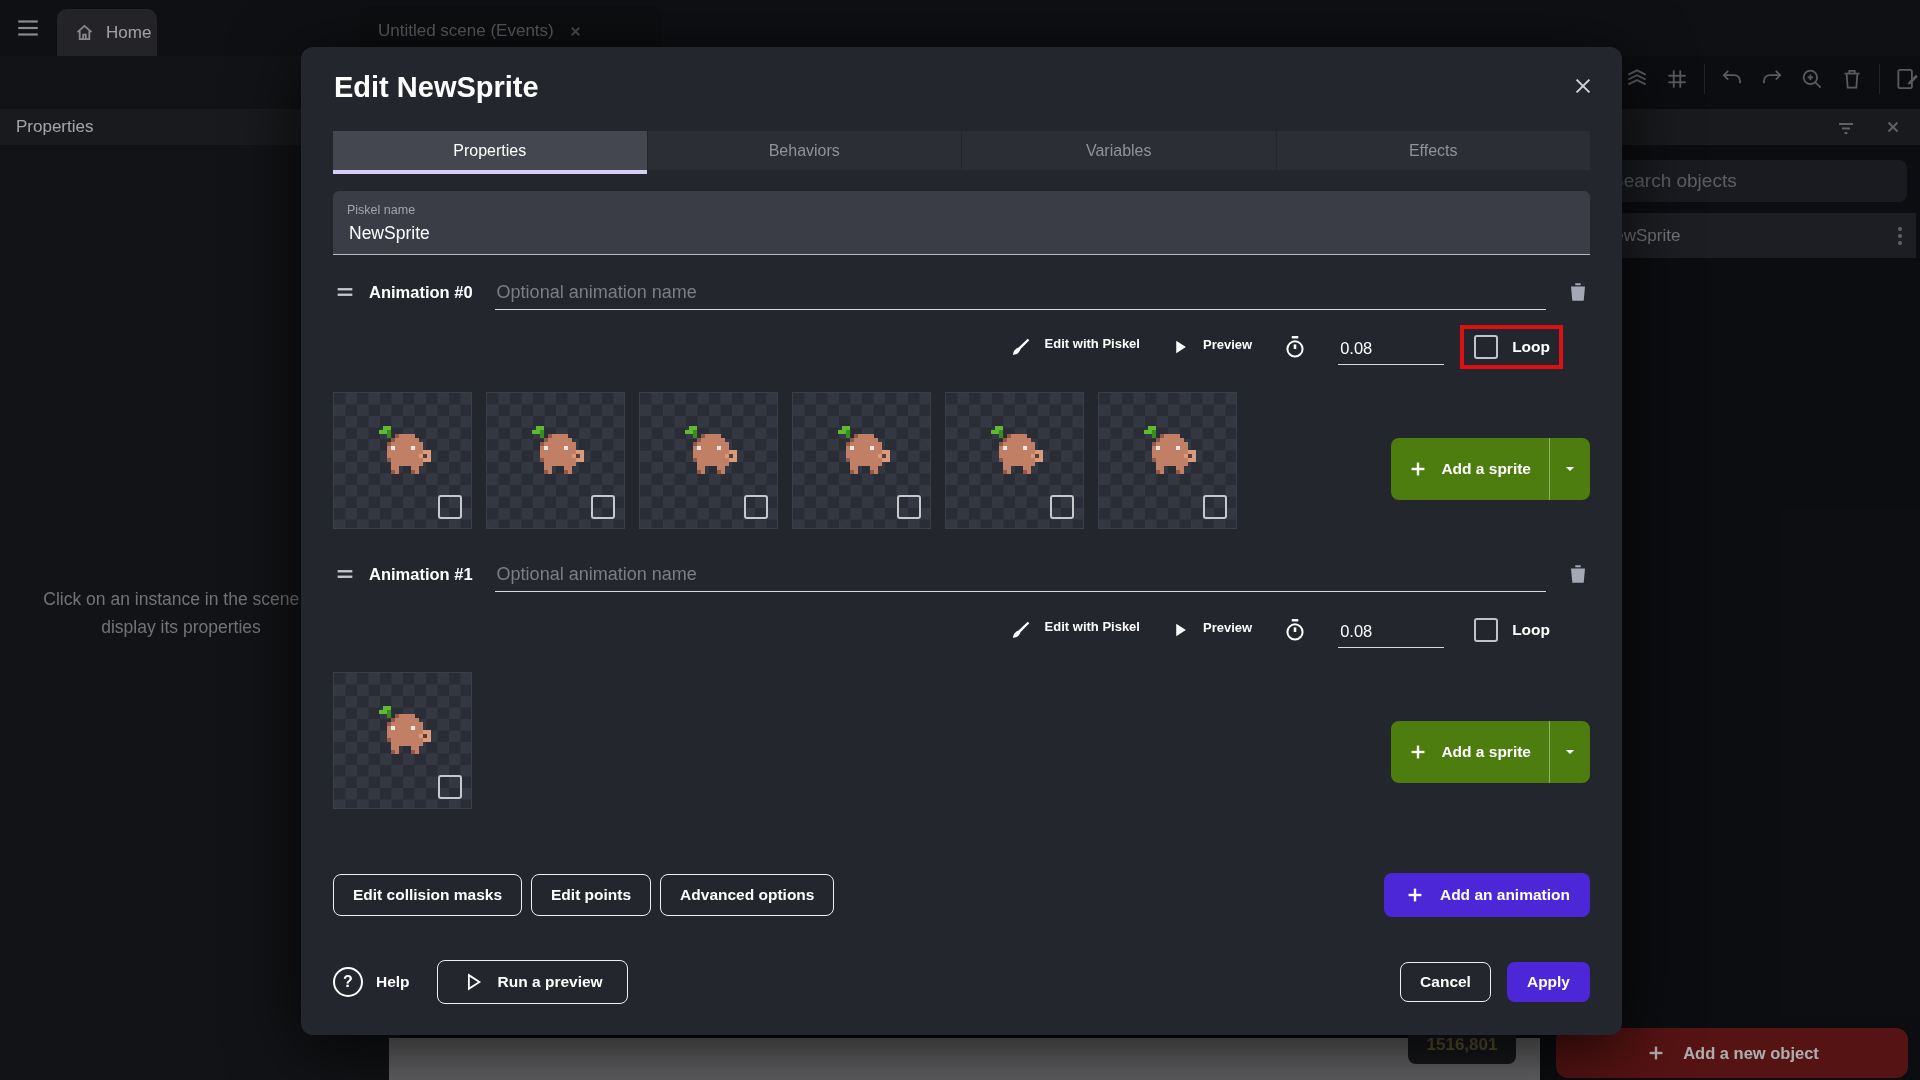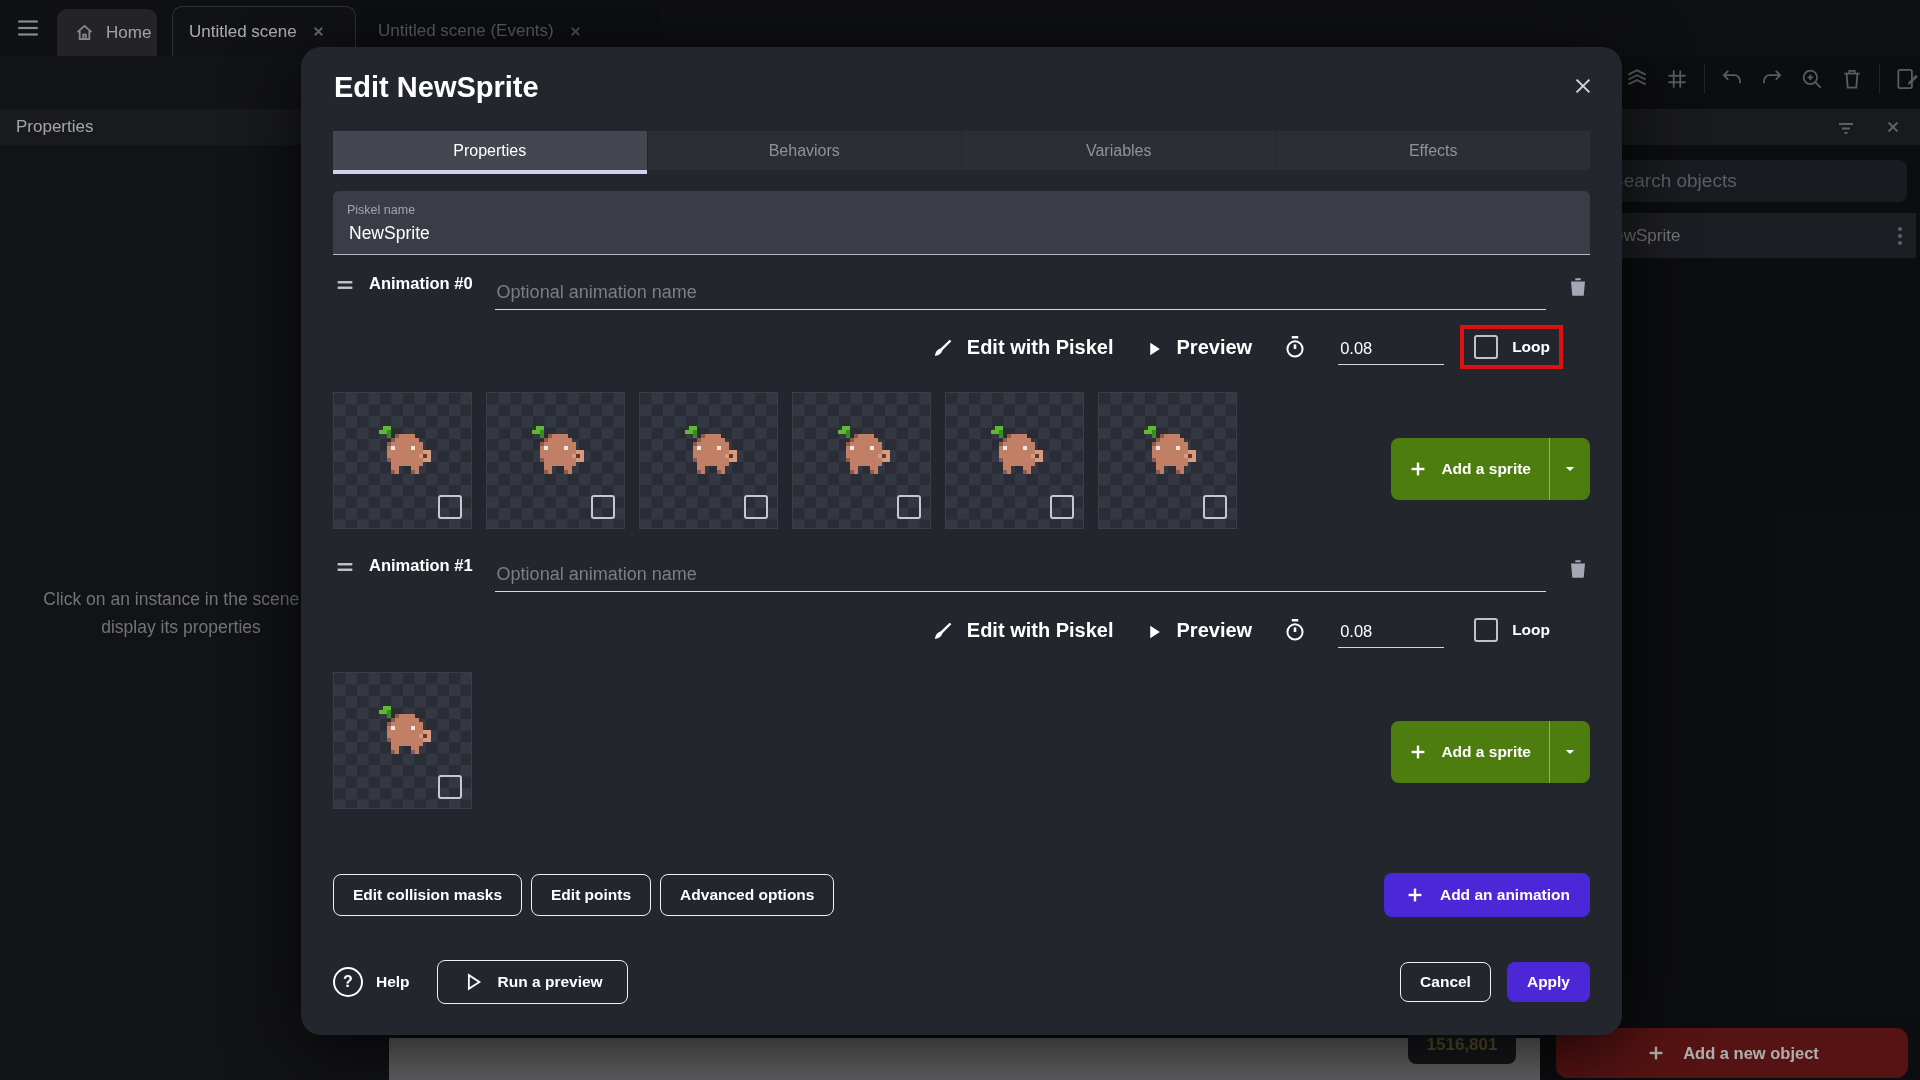--- a/index.html
+++ b/index.html
@@ -51,48 +51,48 @@
   .coord-badge{position:absolute;left:1408px;top:1026px;width:108px;height:38px;background:#232428;border-radius:8px;
                display:flex;align-items:center;justify-content:center;color:#8a7c48;font-weight:bold;font-size:17px}
   .add-object{position:absolute;left:1556px;top:1028px;width:352px;height:50px;background:#7f1d1d;border:none;
               border-radius:12px;display:flex;align-items:center;justify-content:center;gap:16px;color:#fff;
               font-weight:bold;font-size:16.5px;font-family:inherit;cursor:pointer}
 
   
   .overlay{position:absolute;inset:0;background:rgba(0,0,0,0.32);z-index:5}
 
   
-  .dialog{position:absolute;left:301px;top:47px;width:1321px;height:988px;background:#24262e;border-radius:20px;
+  .dialog{position:absolute;left:301px;top:47px;width:1321px;height:988px;background:#24262e;border-radius:12px;
           box-shadow:0 14px 70px rgba(0,0,0,.75);z-index:10}
   .dlg-title{position:absolute;left:33px;top:24px;font-size:29px;font-weight:bold;color:#fff}
   .dlg-close{position:absolute;right:28px;top:28px;color:#d2d3d7;cursor:pointer}
   .dlg-tabs{position:absolute;left:32px;right:32px;top:84px;height:39px;display:flex}
   .dtab{flex:1;background:#2c2e36;display:flex;align-items:center;justify-content:center;color:#8f929a;
         font-size:16px;position:relative;cursor:pointer;border-left:1px solid #24262e;box-sizing:border-box}
   .dtab:first-child{border-left:none}
   .dtab.selected{background:#44474f;color:#fff}
   .dtab.selected::after{content:"";position:absolute;left:0;right:0;bottom:-4px;height:4px;background:#d7cef2}
   .objname{position:absolute;left:32px;right:32px;top:144px;height:64px;background:#3a3d46;border-radius:6px 6px 0 0;
            border-bottom:1px solid #b9bac1;box-sizing:border-box;padding:9px 14px 0}
   .objname .small{font-size:12.5px;color:#a2a4ab}
   .objname input{display:block;width:100%;margin-top:4px;background:transparent;border:none;outline:none;
                  color:#fff;font-size:17.5px;font-family:inherit}
 
-  .anim-hdr{position:absolute;left:33px;right:32px;height:36px;display:flex;align-items:flex-start}
+  .anim-hdr{position:absolute;left:33px;right:32px;height:36px;display:flex;align-items:center}
   .drag{color:#c3c5cc;margin-right:13px}
   .anim-title{color:#fff;font-weight:bold;font-size:16.5px;white-space:nowrap}
   .anim-name{flex:1;margin-left:22px;align-self:stretch;border-bottom:1px solid #d8d9de}
   .anim-name input{width:100%;height:100%;background:transparent;border:none;outline:none;color:#fff;
                    font-size:18px;font-family:inherit}
   .anim-name input::placeholder{color:#7b7e86}
   .anim-trash{margin-left:20px;color:#a4a7b5;cursor:pointer}
 
   .piskel-row{position:absolute;left:32px;right:50px;height:48px;display:flex;align-items:center;
               justify-content:flex-end;gap:30px;color:#fff}
-  .tool-btn{display:flex;align-items:flex-end;gap:13px;font-weight:bold;font-size:20px;cursor:pointer;color:#fff}
+  .tool-btn{display:flex;align-items:flex-start;gap:13px;font-weight:bold;font-size:13px;cursor:pointer;color:#fff}
   .ftime{width:106px;border-bottom:1px solid #d7d8dc;height:34px;display:flex;align-items:flex-end}
   .ftime input{width:100%;background:transparent;border:none;outline:none;color:#fff;font-size:16.5px;
                font-family:inherit;padding-bottom:6px}
   .loop-wrap{position:relative;display:flex;align-items:center;gap:14px;margin-right:22px}
   .loop-wrap .lbl{font-weight:bold;font-size:15.5px}
   .checkbox{width:20px;height:20px;border:2px solid #c0c3cb;border-radius:3px;cursor:pointer}
   .hl-red{position:absolute;left:-14px;right:-13px;top:-10px;bottom:-10px;border:4px solid #dd1111;
           pointer-events:none}
 
   .thumbs{position:absolute;left:32px;display:flex;gap:14px}
@@ -143,29 +143,20 @@
     </span>
     <div class="tab-home">
       <span class="ic" style="color:#c9cacd">
         <svg width="21" height="21" viewBox="0 0 24 24" fill="none" stroke="currentColor" stroke-width="1.8">
           <path d="M4 11.5 L12 4.5 L20 11.5"></path>
             <path d="M6.5 10 V19.5 H17.5 V10"></path>
             <path d="M10.5 19.5 V14.5 H13.5 V19.5"></path>
         </svg>
       </span>
       <span class="lbl">Home</span>
-    </div>
-    <div class="tab-scene">
-      <span class="lbl">Untitled scene</span>
-      <span class="ic tab-x">
-        <svg width="15" height="15" viewBox="0 0 24 24" fill="none" stroke="currentColor" stroke-width="2">
-          <line x1="6" y1="6" x2="18" y2="18"></line>
-            <line x1="18" y1="6" x2="6" y2="18"></line>
-        </svg>
-      </span>
     </div>
     <div class="tab-events">
       <span class="lbl">Untitled scene (Events)</span>
       <span class="ic tab-x" style="color:#6f7176">
         <svg width="15" height="15" viewBox="0 0 24 24" fill="none" stroke="currentColor" stroke-width="2">
           <line x1="6" y1="6" x2="18" y2="18"></line>
             <line x1="18" y1="6" x2="6" y2="18"></line>
         </svg>
       </span>
     </div>

